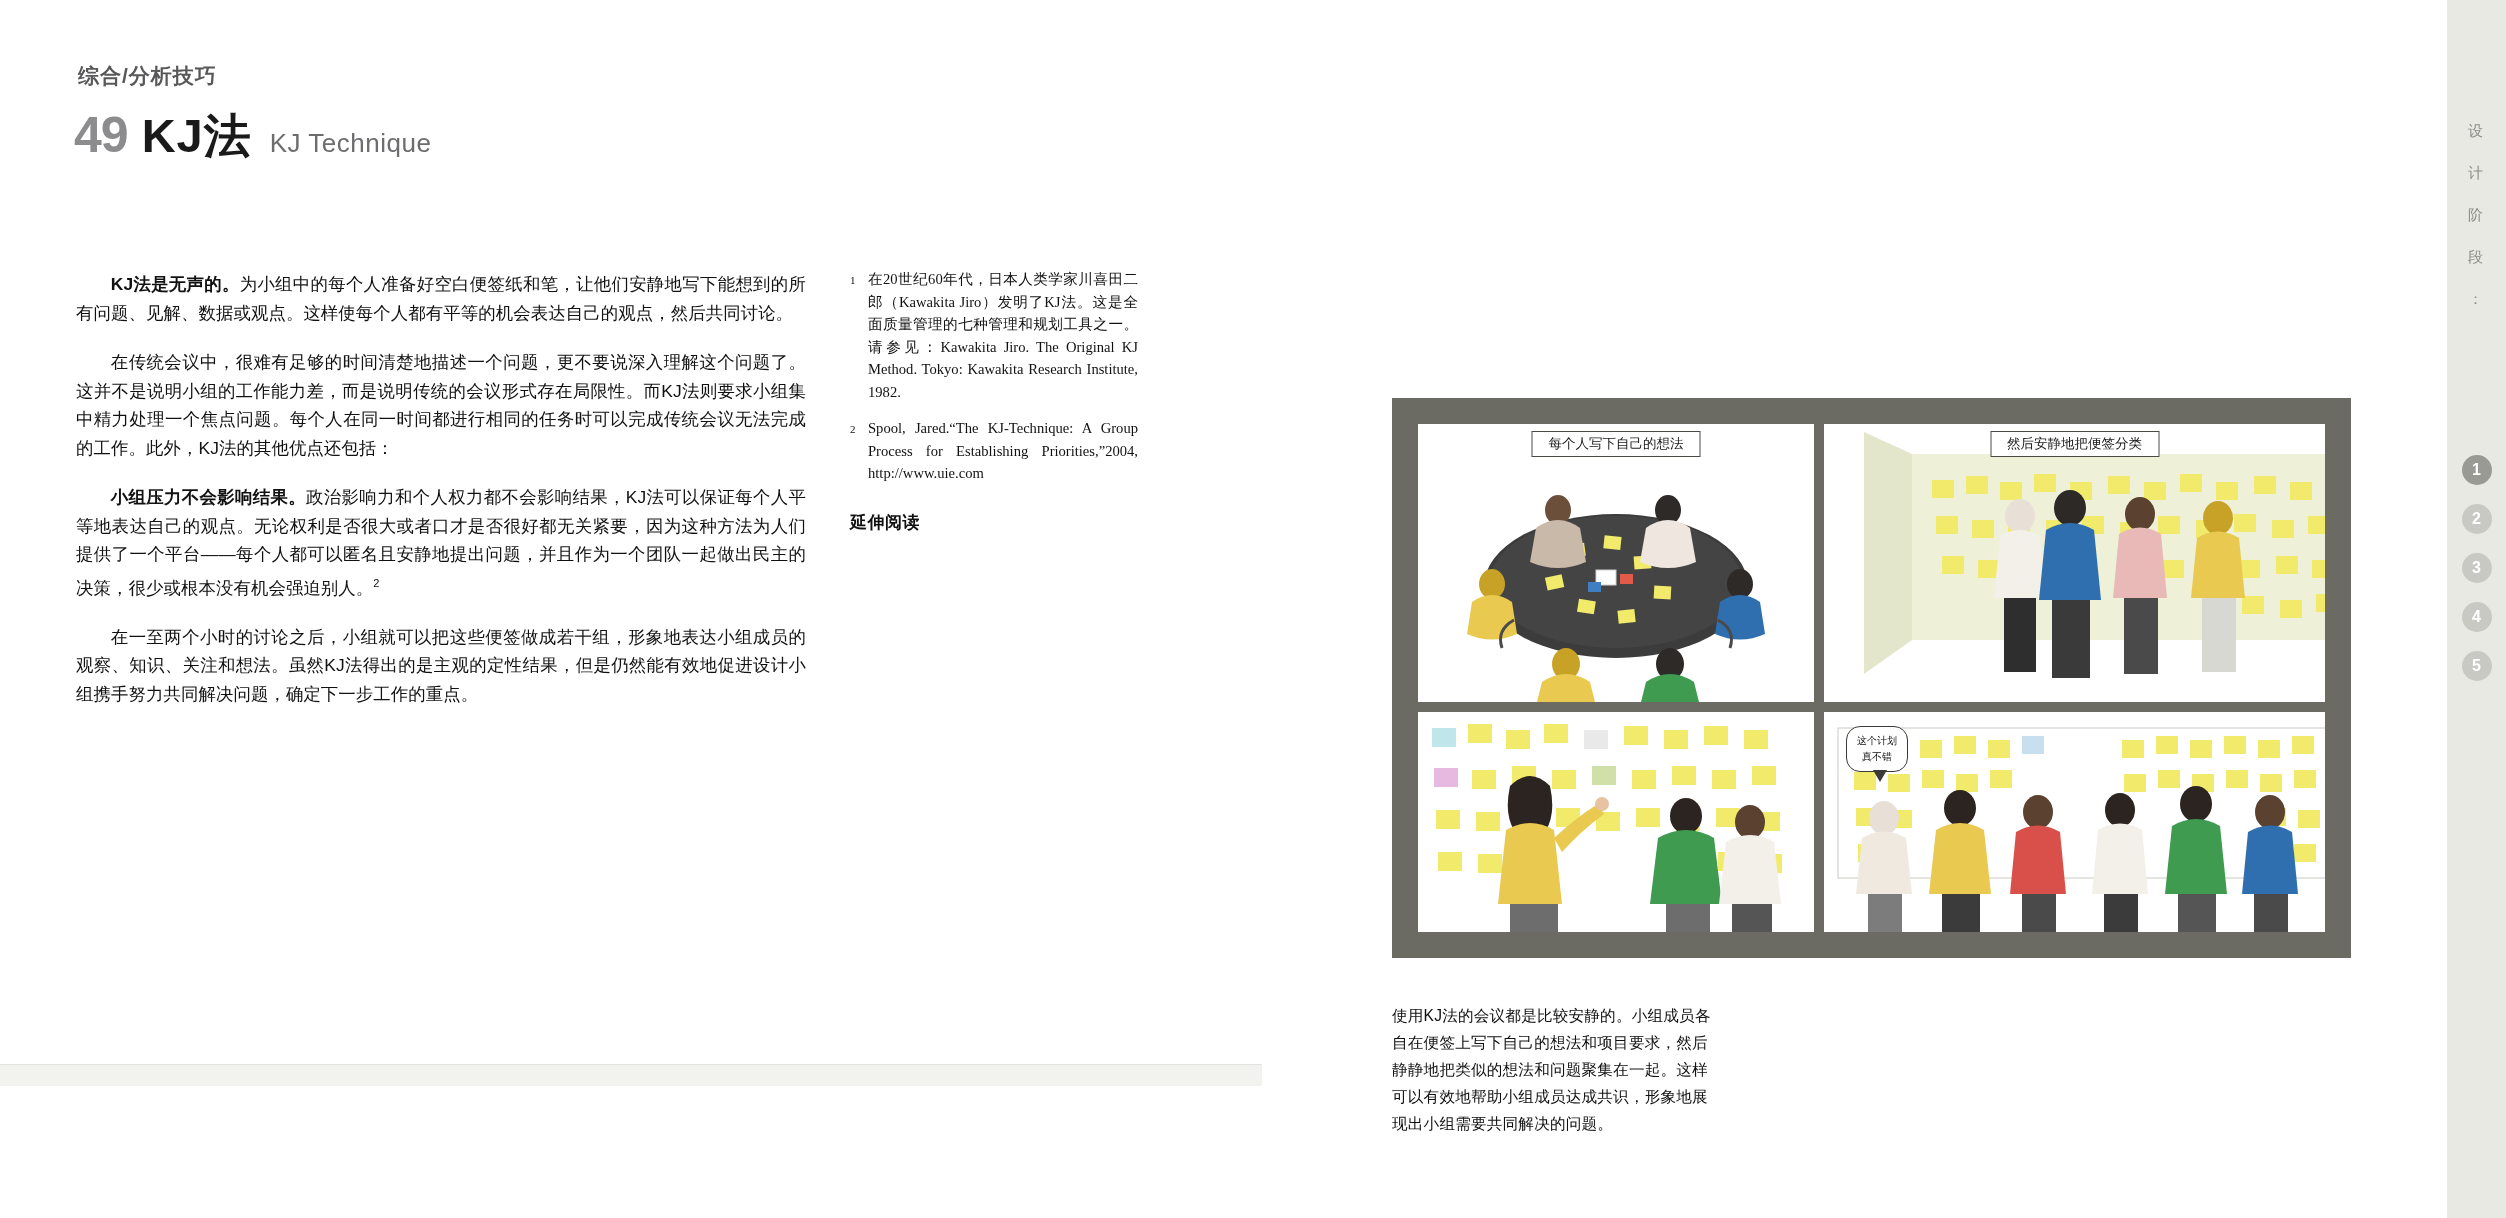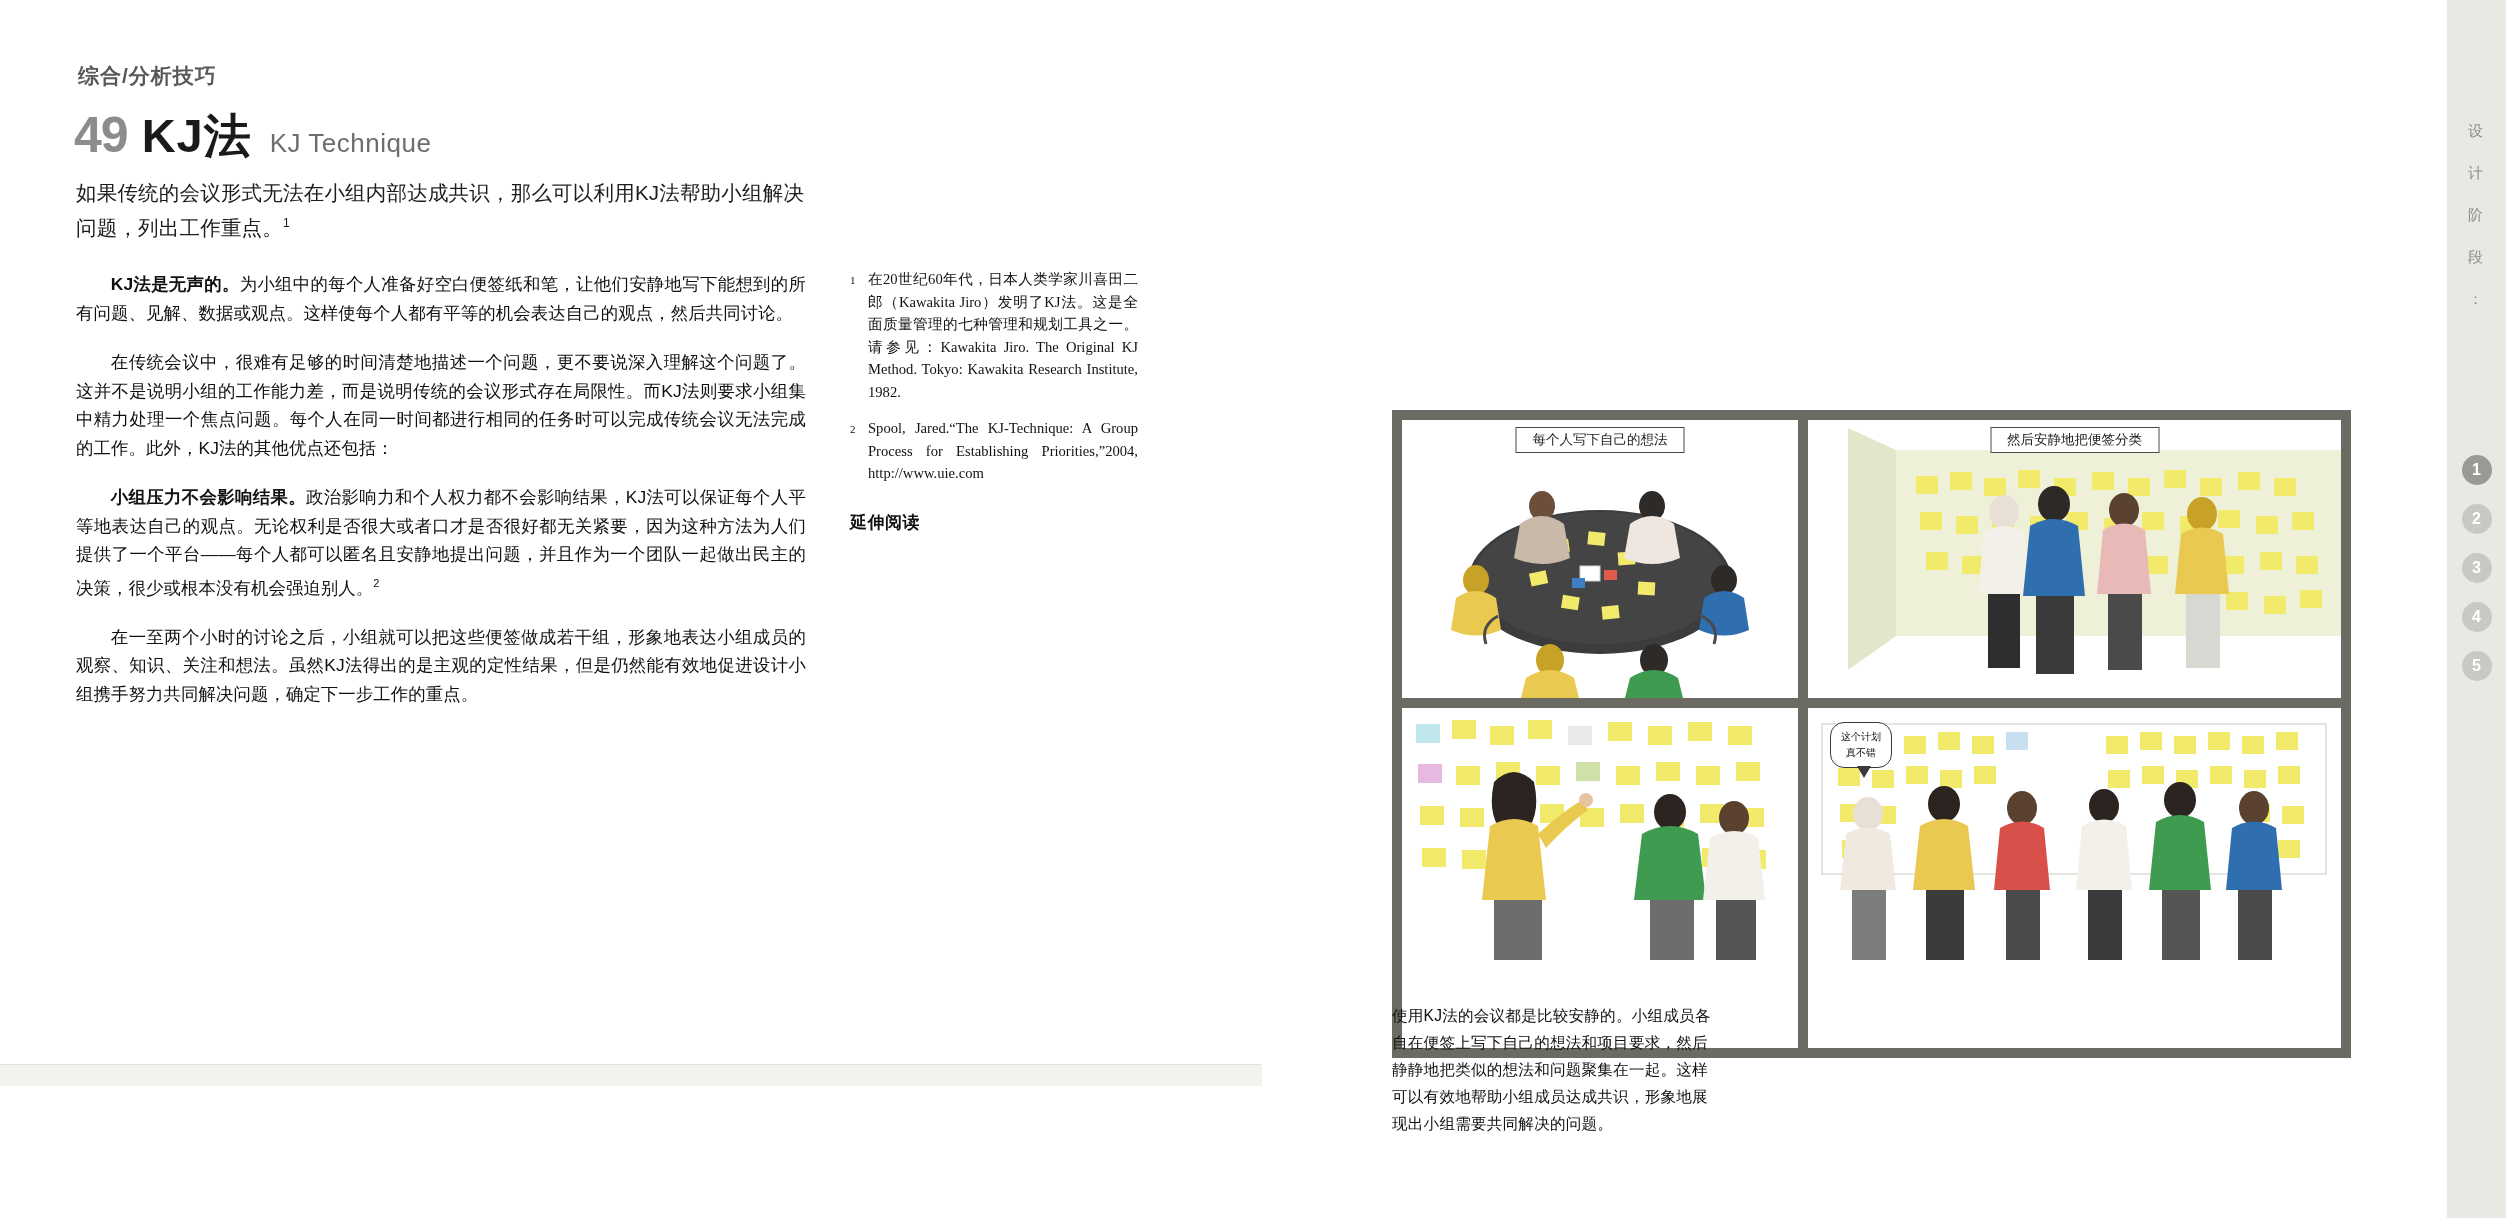--- a/index.html
+++ b/index.html
@@ -175,24 +175,24 @@
     font-weight: bold;
     display: flex;
     align-items: center;
     justify-content: center;
   }
   .rail-num.active { background: #9a9a95; }
 
   
   #figure {
     position: absolute;
-    left: 1392px; top: 410px;
-    width: 959px; height: 648px;
+    left: 1392px; top: 398px;
+    width: 959px; height: 560px;
     background: #6b6b63;
-    padding: 10px;
+    padding: 26px;
   }
   .comic-grid {
     display: grid;
     grid-template-columns: 396px 1fr;
     grid-template-rows: 278px 1fr;
     gap: 10px;
     width: 100%; height: 100%;
   }
   .panel {
     position: relative;
@@ -261,23 +261,20 @@
   <div id="left-page">
 
     <div class="kicker">综合/分析技巧</div>
 
     <div class="title-row">
       <span class="title-num">49</span>
       <span class="title-cn">KJ法</span>
       <span class="title-en">KJ Technique</span>
     </div>
 
-    <div class="deck">
-      <span>如果传统的会议形式无法在小组内部达成共识，那么可以利用KJ法帮助小组解决问题，列出工作重点。</span><sup>1</sup>
-    </div>
 
     <div id="body-col">
       <p><b>KJ法是无声的。</b><span>为小组中的每个人准备好空白便签纸和笔，让他们安静地写下能想到的所有问题、见解、数据或观点。这样使每个人都有平等的机会表达自己的观点，然后共同讨论。</span></p>
 
       <p>在传统会议中，很难有足够的时间清楚地描述一个问题，更不要说深入理解这个问题了。这并不是说明小组的工作能力差，而是说明传统的会议形式存在局限性。而KJ法则要求小组集中精力处理一个焦点问题。每个人在同一时间都进行相同的任务时可以完成传统会议无法完成的工作。此外，KJ法的其他优点还包括：</p>
 
 
       <p><b>小组压力不会影响结果。</b><span>政治影响力和个人权力都不会影响结果，KJ法可以保证每个人平等地表达自己的观点。无论权利是否很大或者口才是否很好都无关紧要，因为这种方法为人们提供了一个平台——每个人都可以匿名且安静地提出问题，并且作为一个团队一起做出民主的决策，很少或根本没有机会强迫别人。</span><sup>2</sup></p>
 
       <p>在一至两个小时的讨论之后，小组就可以把这些便签做成若干组，形象地表达小组成员的观察、知识、关注和想法。虽然KJ法得出的是主观的定性结果，但是仍然能有效地促进设计小组携手努力共同解决问题，确定下一步工作的重点。</p>

